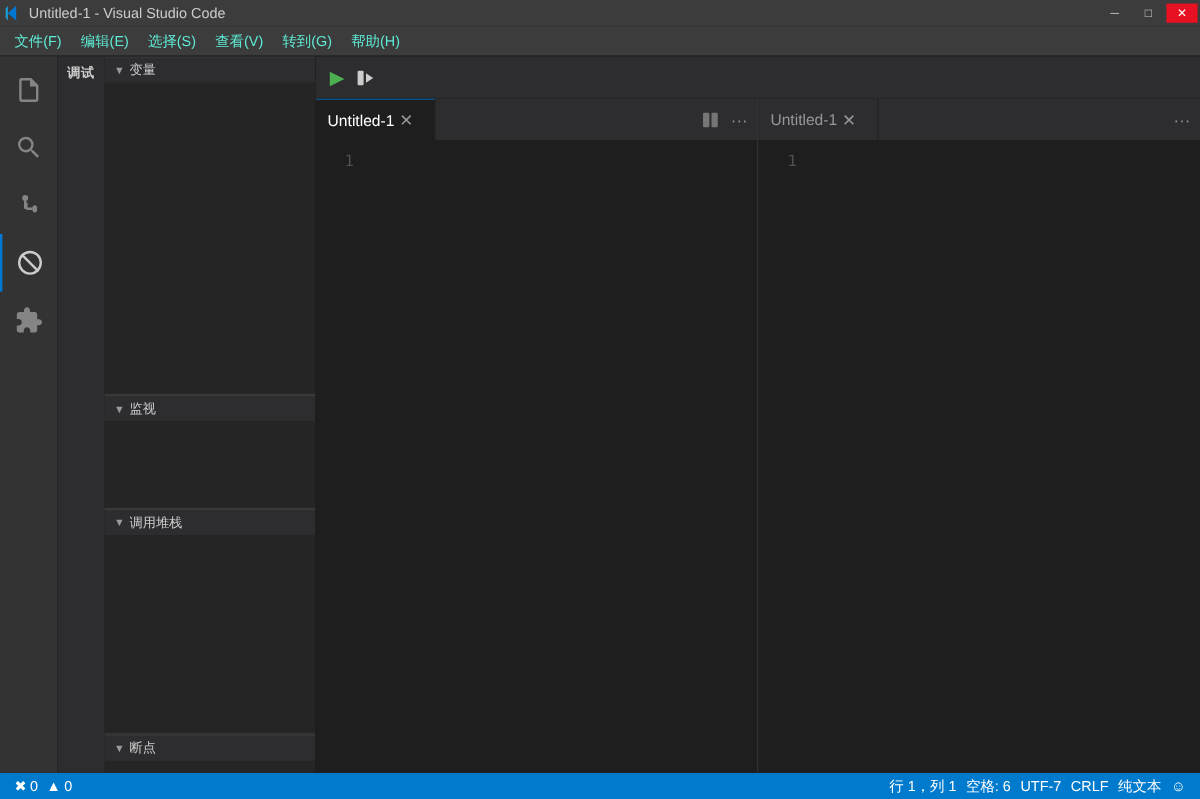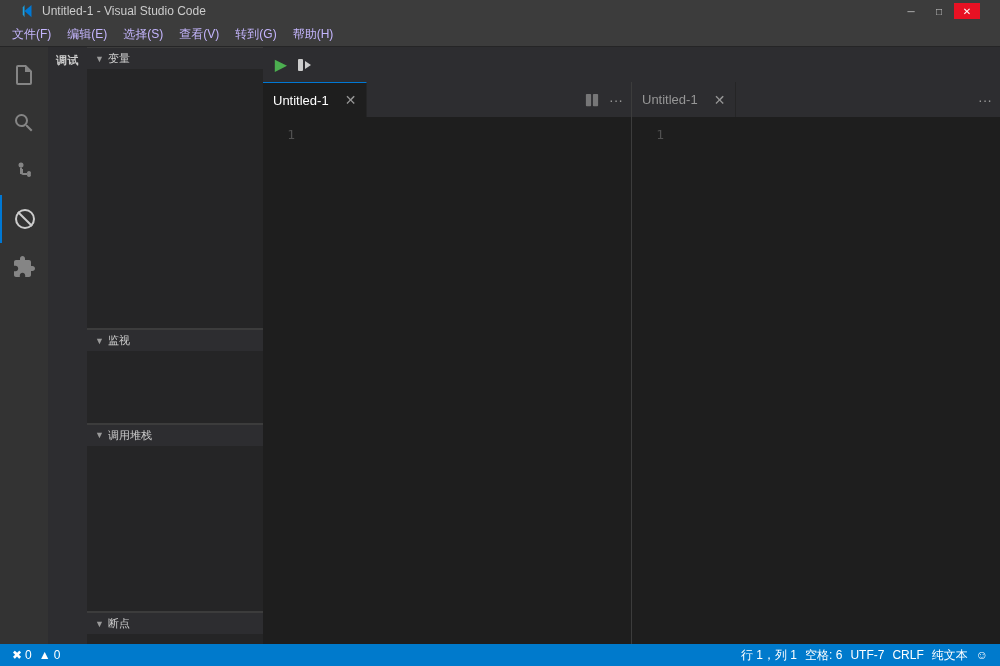--- a/index.html
+++ b/index.html
@@ -12,21 +12,21 @@
       color: #cccccc;
       overflow: hidden;
     }
 
     
     #titlebar {
       background: #3c3c3c;
       height: 22px;
       display: flex;
       align-items: center;
-      padding: 0 20px;
+      padding: 0 2px;
       gap: 6px;
       user-select: none;
       justify-content: center;
     }
     #titlebar .title-icon {
       width: 16px;
       height: 16px;
       display: flex;
       align-items: center;
       justify-content: center;
@@ -57,21 +57,21 @@
       background: #3c3c3c;
       height: 25px;
       display: flex;
       align-items: center;
       padding: 0 4px;
       border-bottom: 1px solid #252526;
     }
     .menu-item {
       padding: 2px 8px;
       font-size: 12px;
-      color: #c4b5fd;
+      color: #5eead4;
       cursor: pointer;
       height: 100%;
       display: flex;
       align-items: center;
     }
 
     
     #main-layout {
       display: flex;
       height: calc(666px - 22px - 25px - 22px);
@@ -185,21 +185,21 @@
       height: 35px;
       display: flex;
       align-items: stretch;
       overflow: hidden;
       flex-shrink: 0;
     }
     .tab {
       display: flex;
       align-items: center;
       padding: 0 10px;
-      gap: 16px;
+      gap: 4px;
       background: #2d2d30;
       border-right: 1px solid #252526;
       cursor: pointer;
       font-size: 13px;
       color: #969696;
       min-width: 100px;
       white-space: nowrap;
     }
     .tab.active {
       background: #1e1e1e;

